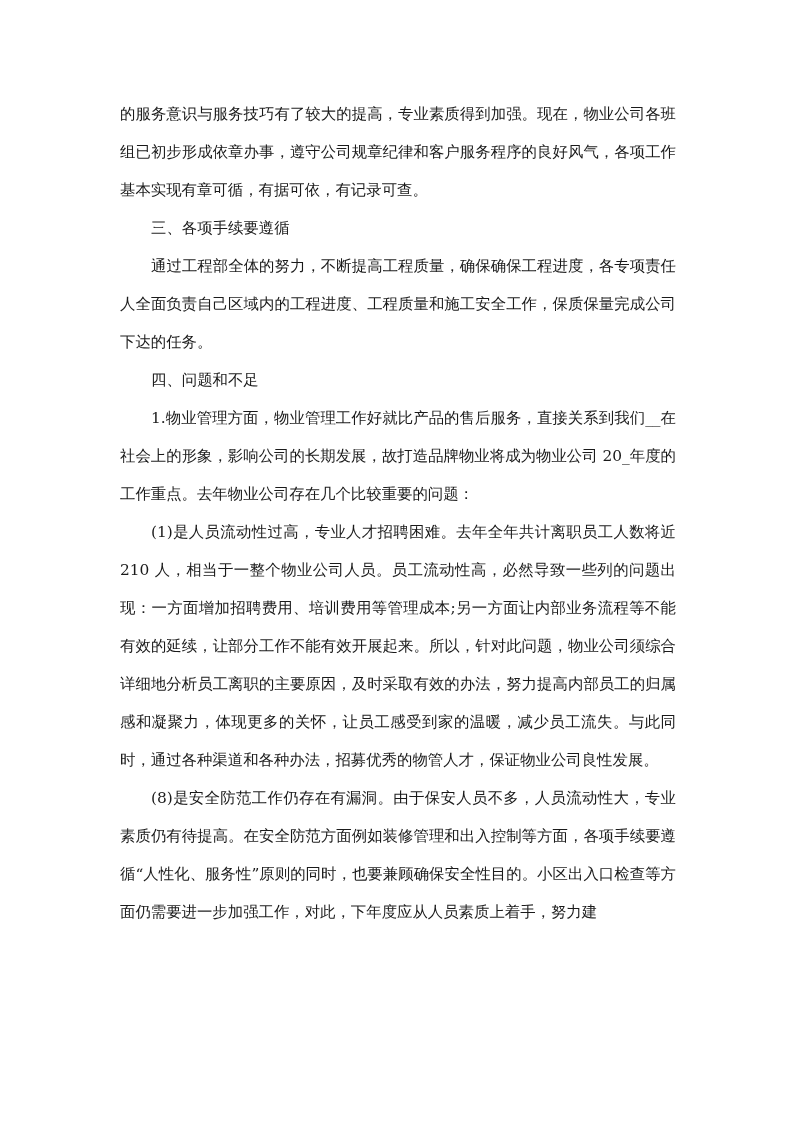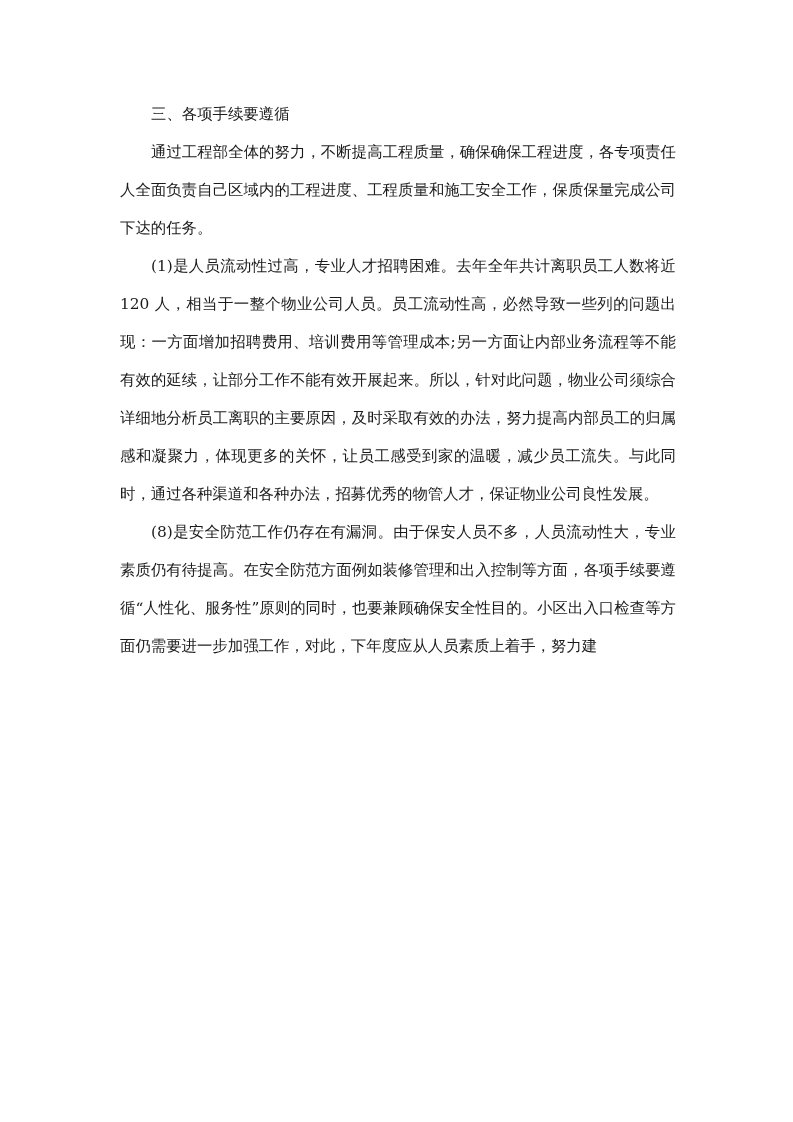--- a/index.html
+++ b/index.html
@@ -21,17 +21,20 @@
     letter-spacing: 0;
     word-break: break-all;
   }
   .indent { text-indent: 31px; }
   .heading { margin: 0; text-indent: 31px; }
 </style>
 </head>
 <body>
 
 <div class="page">
+  <p class="para">的服务意识与服务技巧有了较大的提高，专业素质得到加强。现在，物业公司各班组已初步形成依章办事，遵守公司规章纪律和客户服务程序的良好风气，各项工作基本实现有章可循，有据可依，有记录可查。</p>
   <p class="heading">三、各项手续要遵循</p>
   <p class="para indent">通过工程部全体的努力，不断提高工程质量，确保确保工程进度，各专项责任人全面负责自己区域内的工程进度、工程质量和施工安全工作，保质保量完成公司下达的任务。</p>
-  <p class="para indent">(1)是人员流动性过高，专业人才招聘困难。去年全年共计离职员工人数将近 120 人，相当于一整个物业公司人员。员工流动性高，必然导致一些列的问题出现：一方面增加招聘费用、培训费用等管理成本;另一方面让内部业务流程等不能有效的延续，让部分工作不能有效开展起来。所以，针对此问题，物业公司须综合详细地分析员工离职的主要原因，及时采取有效的办法，努力提高内部员工的归属感和凝聚力，体现更多的关怀，让员工感受到家的温暖，减少员工流失。与此同时，通过各种渠道和各种办法，招募优秀的物管人才，保证物业公司良性发展。</p>
+  <p class="heading">四、问题和不足</p>
+  <p class="para indent">1.物业管理方面，物业管理工作好就比产品的售后服务，直接关系到我们__在社会上的形象，影响公司的长期发展，故打造品牌物业将成为物业公司 20_年度的工作重点。去年物业公司存在几个比较重要的问题：</p>
+  <p class="para indent">(1)是人员流动性过高，专业人才招聘困难。去年全年共计离职员工人数将近 210 人，相当于一整个物业公司人员。员工流动性高，必然导致一些列的问题出现：一方面增加招聘费用、培训费用等管理成本;另一方面让内部业务流程等不能有效的延续，让部分工作不能有效开展起来。所以，针对此问题，物业公司须综合详细地分析员工离职的主要原因，及时采取有效的办法，努力提高内部员工的归属感和凝聚力，体现更多的关怀，让员工感受到家的温暖，减少员工流失。与此同时，通过各种渠道和各种办法，招募优秀的物管人才，保证物业公司良性发展。</p>
   <p class="para indent">(8)是安全防范工作仍存在有漏洞。由于保安人员不多，人员流动性大，专业素质仍有待提高。在安全防范方面例如装修管理和出入控制等方面，各项手续要遵循“人性化、服务性”原则的同时，也要兼顾确保安全性目的。小区出入口检查等方面仍需要进一步加强工作，对此，下年度应从人员素质上着手，努力建</p>
 </div>
 
 </body></html>

